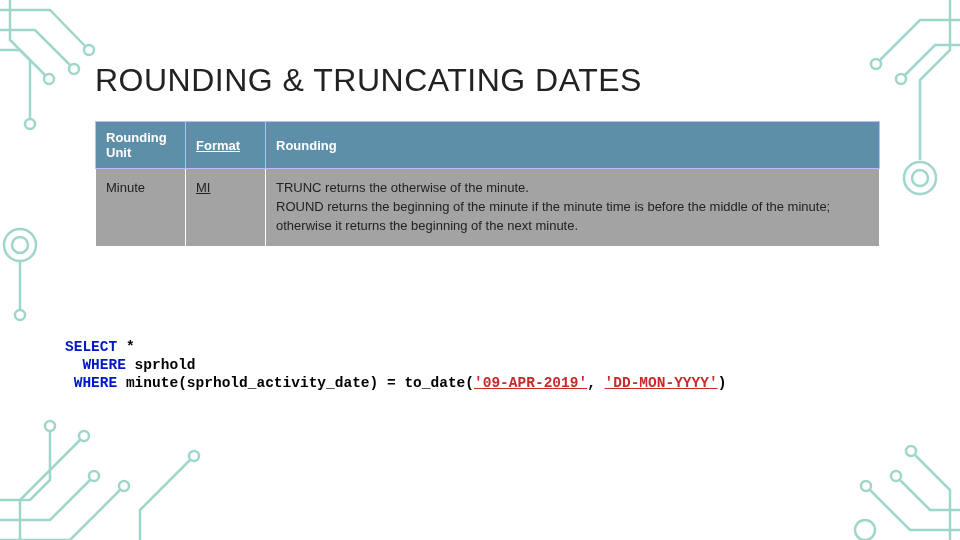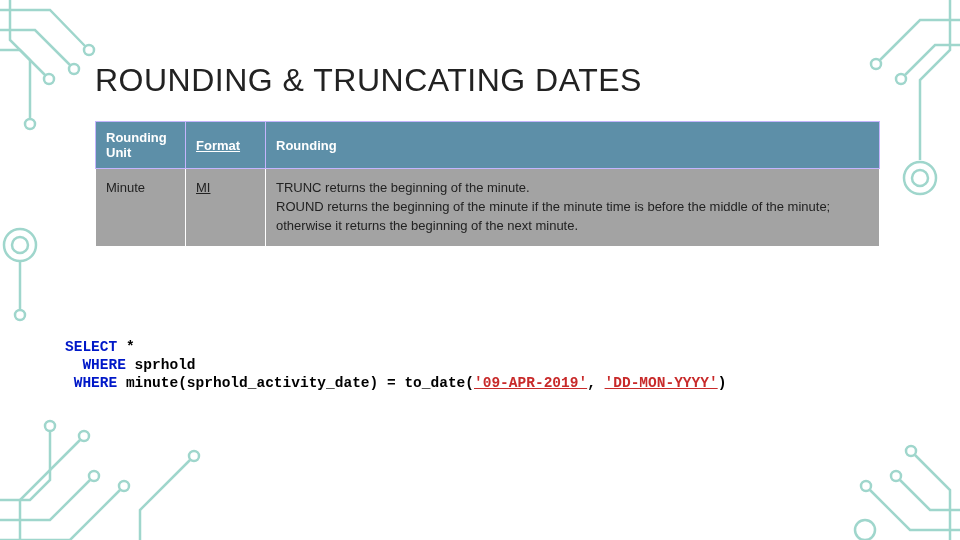--- a/index.html
+++ b/index.html
@@ -147,21 +147,21 @@
         <th class="col1">Rounding Unit</th>
         <th class="col2">Format</th>
         <th>Rounding</th>
       </tr>
     </thead>
     <tbody>
       <tr>
         <td class="col1">Minute</td>
         <td class="col2">MI</td>
         <td>
-          <div>TRUNC returns the beginning of the minute.</div>
+          <div>TRUNC returns the otherwise of the minute.</div>
           <div>ROUND returns the beginning of the minute if the minute time is before the middle of the minute; otherwise it returns the beginning of the next minute.</div>
         </td>
       </tr>
     </tbody>
   </table>
 </div>
 
 <div class="code-block"><span class="kw">SELECT</span><span> *</span>
 <span class="kw">  WHERE</span><span> sprhold</span>
 <span class="kw"> WHERE</span><span> minute</span><span>(</span><span>sprhold_activity_date</span><span>)</span><span> = </span><span>to_date</span><span>(</span><span class="str">'09-APR-2019'</span><span>, </span><span class="str">'DD-MON-YYYY'</span><span>)</span></div>

